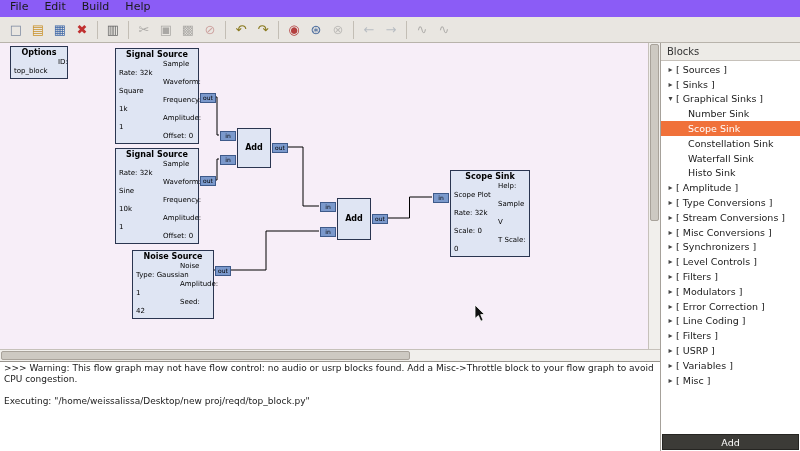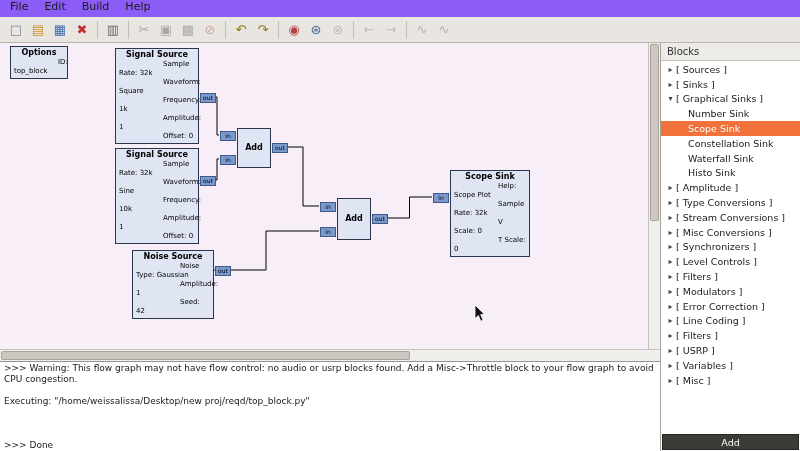--- a/index.html
+++ b/index.html
@@ -149,21 +149,20 @@
     <div class="hscroll">
       <div class="hthumb"></div>
     </div>
     <div class="console">
         <div class="console-line">&gt;&gt;&gt; Warning: This flow graph may not have flow control: no audio or usrp blocks found. Add a Misc-&gt;Throttle block to your flow graph to avoid CPU congestion.</div>
         <div class="console-line"></div>
         <div class="console-line">Executing: "/home/weissalissa/Desktop/new proj/reqd/top_block.py"</div>
         <div class="console-line"></div>
         <div class="console-line"></div>
         <div class="console-line"></div>
-        <div class="console-line">&gt;&gt;&gt; Done</div>
       </div>
   </div>
 
   <div class="sidebar">
     <div class="sidebar-header">Blocks</div>
     <div class="tree">
         <div class="tree-row">
           <span class="arrow">▸</span>
           <span class="tree-label">[ Sources ]</span>
         </div>

